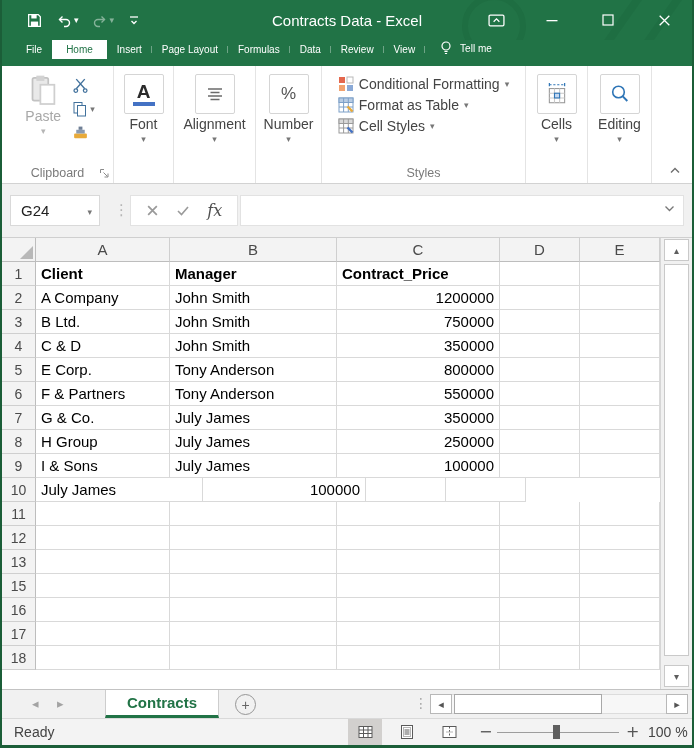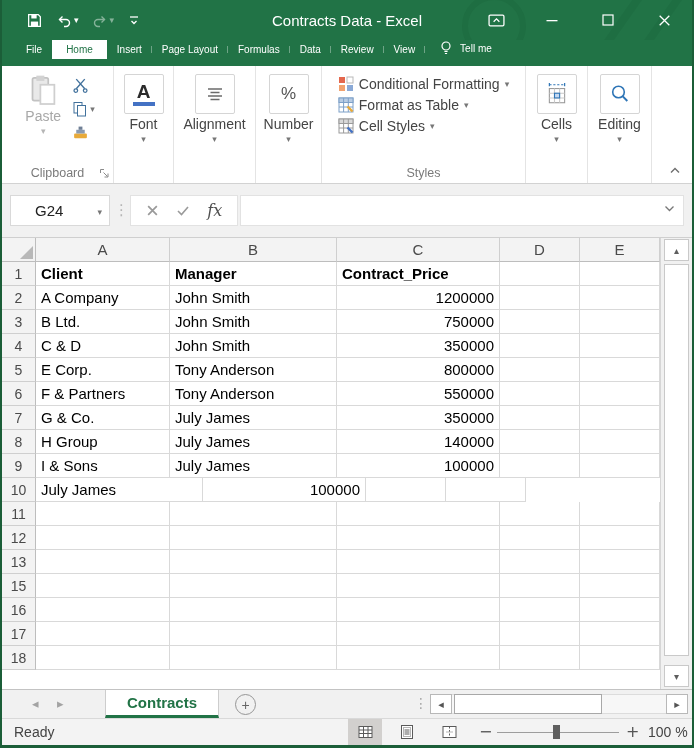--- a/index.html
+++ b/index.html
@@ -42,22 +42,22 @@
   .smallbtn{display:flex;align-items:center;gap:2px;height:18px;}
   .fontA{font-size:19px;font-weight:bold;color:#2b2b2b;line-height:18px;}
   .fontbar{width:22px;height:4px;background:#4472c4;margin-top:1px;}
   .pct{font-size:17px;color:#555;}
   .styles-col{display:flex;flex-direction:column;gap:5px;padding-top:2px;}
   .stylerow{display:flex;align-items:center;gap:5px;font-size:14px;color:#444;white-space:nowrap;}
   .collapse{position:absolute;right:10px;bottom:8px;}
   .ribbon-fill{flex:1;position:relative;}
   
   .fbar{position:relative;height:54px;background:#f1f1f1;border-bottom:1px solid #cfcfcf;box-sizing:border-box;}
-  .namebox{position:absolute;left:8px;top:11px;width:100px;height:31px;background:#fff;border:1px solid #d9d9d9;box-sizing:border-box;
-    display:flex;align-items:center;padding-left:24px;font-size:15px;color:#222;}
+  .namebox{position:absolute;left:8px;top:11px;width:90px;height:31px;background:#fff;border:1px solid #d9d9d9;box-sizing:border-box;
+    display:flex;align-items:center;padding-left:10px;font-size:15px;color:#222;}
   .namebox .caret{position:absolute;right:7px;top:12px;}
   .fdots{position:absolute;left:112px;top:17px;color:#b5b5b5;font-size:15px;font-family:"DejaVu Sans",sans-serif;}
   .fxpanel{position:absolute;left:128px;top:11px;width:108px;height:31px;background:#fff;border:1px solid #e2e2e2;box-sizing:border-box;
     display:flex;align-items:center;justify-content:space-around;padding:0 6px;}
   .fxlabel{font-family:"DejaVu Serif","Liberation Serif",serif;font-style:italic;font-size:16px;color:#4f4f4f;}
   .finput{position:absolute;left:238px;top:11px;right:8px;height:31px;background:#fff;border:1px solid #e2e2e2;box-sizing:border-box;}
   .finput input{width:calc(100% - 30px);height:100%;border:none;outline:none;font-size:15px;padding:0 8px;background:transparent;}
   .fexpand{position:absolute;right:8px;top:9px;}
   
   .grid{position:relative;height:451px;background:#fff;overflow:hidden;}
@@ -458,21 +458,21 @@
           <div class="cell" style="width: 134px;">G &amp; Co.</div>
           <div class="cell" style="width: 167px;">July James</div>
           <div class="cell num" style="width: 163px;">350000</div>
           <div class="cell" style="width: 80px;"></div>
           <div class="cell" style="width: 80px;"></div>
         </div>
         <div class="grow">
           <div class="rowhdr">8</div>
           <div class="cell" style="width: 134px;">H Group</div>
           <div class="cell" style="width: 167px;">July James</div>
-          <div class="cell num" style="width: 163px;">140000</div>
+          <div class="cell num" style="width: 163px;">250000</div>
           <div class="cell" style="width: 80px;"></div>
           <div class="cell" style="width: 80px;"></div>
         </div>
         <div class="grow">
           <div class="rowhdr">9</div>
           <div class="cell" style="width: 134px;">I &amp; Sons</div>
           <div class="cell" style="width: 167px;">July James</div>
           <div class="cell num" style="width: 163px;">100000</div>
           <div class="cell" style="width: 80px;"></div>
           <div class="cell" style="width: 80px;"></div>

